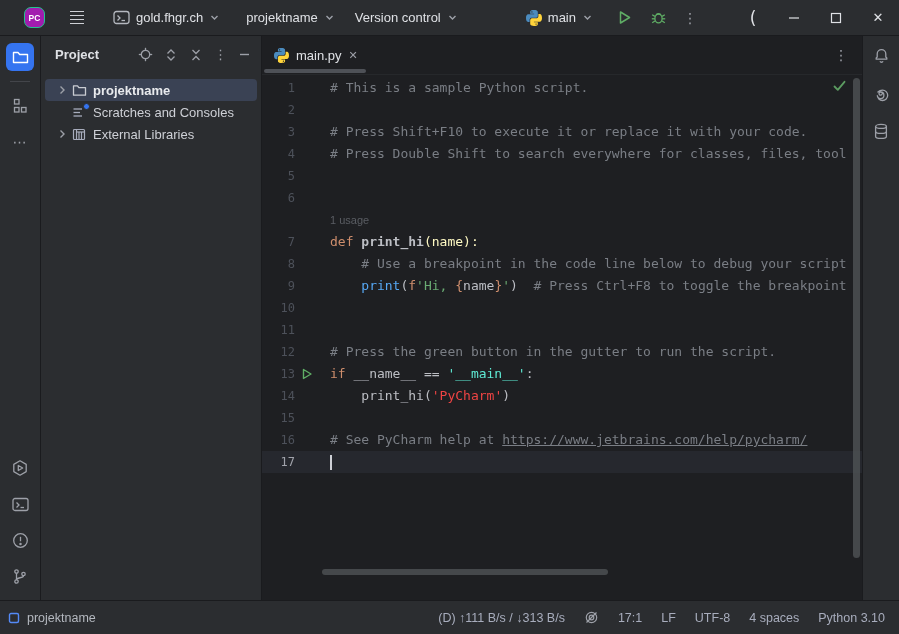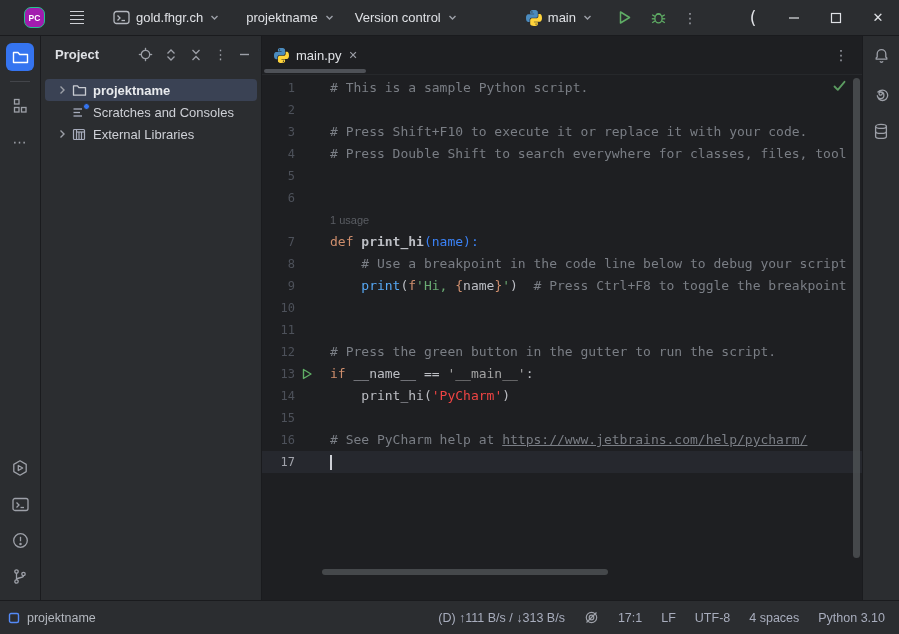--- a/index.html
+++ b/index.html
@@ -344,29 +344,29 @@
 
     <div class="code-wrap">
       <div>
           <div class="code-line"><span class="ln-num">1</span><span class="gut-icon"></span><span class="code-text"><span style="color: rgb(122, 126, 133);"># This is a sample Python script.</span></span></div>
           <div class="code-line"><span class="ln-num">2</span><span class="gut-icon"></span><span class="code-text"></span></div>
           <div class="code-line"><span class="ln-num">3</span><span class="gut-icon"></span><span class="code-text"><span style="color: rgb(122, 126, 133);"># Press Shift+F10 to execute it or replace it with your code.</span></span></div>
           <div class="code-line"><span class="ln-num">4</span><span class="gut-icon"></span><span class="code-text"><span style="color: rgb(122, 126, 133);"># Press Double Shift to search everywhere for classes, files, tool</span></span></div>
           <div class="code-line"><span class="ln-num">5</span><span class="gut-icon"></span><span class="code-text"></span></div>
           <div class="code-line"><span class="ln-num">6</span><span class="gut-icon"></span><span class="code-text"></span></div>
           <div class="code-line"><span class="ln-num"></span><span class="gut-icon"></span><span class="inlay">1 usage</span></div>
-          <div class="code-line"><span class="ln-num">7</span><span class="gut-icon"></span><span class="code-text"><span style="color: rgb(207, 142, 109);">def </span><span style="color: rgb(188, 190, 196); font-weight: bold;">print_hi</span><span style="color: #3b82f6;">(name):</span></span></div>
+          <div class="code-line"><span class="ln-num">7</span><span class="gut-icon"></span><span class="code-text"><span style="color: rgb(207, 142, 109);">def </span><span style="color: rgb(188, 190, 196); font-weight: bold;">print_hi</span><span style="color: #fef9c3;">(name):</span></span></div>
           <div class="code-line"><span class="ln-num">8</span><span class="gut-icon"></span><span class="code-text"><span style="color: rgb(122, 126, 133);">    # Use a breakpoint in the code line below to debug your script</span></span></div>
           <div class="code-line"><span class="ln-num">9</span><span class="gut-icon"></span><span class="code-text"><span style="color: rgb(188, 190, 196);">    </span><span style="color: rgb(86, 168, 245);">print</span><span style="color: rgb(188, 190, 196);">(</span><span style="color: rgb(207, 142, 109);">f</span><span style="color: rgb(106, 171, 115);">'Hi, </span><span style="color: rgb(207, 142, 109);">{</span><span style="color: rgb(188, 190, 196);">name</span><span style="color: rgb(207, 142, 109);">}</span><span style="color: rgb(106, 171, 115);">'</span><span style="color: rgb(188, 190, 196);">)  </span><span style="color: rgb(122, 126, 133);"># Press Ctrl+F8 to toggle the breakpoint</span></span></div>
           <div class="code-line"><span class="ln-num">10</span><span class="gut-icon"></span><span class="code-text"></span></div>
           <div class="code-line"><span class="ln-num">11</span><span class="gut-icon"></span><span class="code-text"></span></div>
           <div class="code-line"><span class="ln-num">12</span><span class="gut-icon"></span><span class="code-text"><span style="color: rgb(122, 126, 133);"># Press the green button in the gutter to run the script.</span></span></div>
           <div class="code-line"><span class="ln-num">13</span><span class="gut-icon"><svg width="12" height="12" viewBox="0 0 12 12" fill="none" stroke="#5FAD65" stroke-width="1.4" stroke-linejoin="round">
                 <path d="M2.5 1.5 L10 6 L2.5 10.5 Z"></path>
-              </svg></span><span class="code-text"><span style="color: rgb(207, 142, 109);">if </span><span style="color: rgb(188, 190, 196);">__name__ == </span><span style="color: #a3a3a3;">'__main__'</span><span style="color: rgb(188, 190, 196);">:</span></span></div>
+              </svg></span><span class="code-text"><span style="color: rgb(207, 142, 109);">if </span><span style="color: rgb(188, 190, 196);">__name__ == </span><span style="color: #5eead4;">'__main__'</span><span style="color: rgb(188, 190, 196);">:</span></span></div>
           <div class="code-line"><span class="ln-num">14</span><span class="gut-icon"></span><span class="code-text"><span style="color: rgb(188, 190, 196);">    </span><span style="color: rgb(188, 190, 196);">print_hi</span><span style="color: rgb(188, 190, 196);">(</span><span style="color: #ef4444;">'PyCharm'</span><span style="color: rgb(188, 190, 196);">)</span></span></div>
           <div class="code-line"><span class="ln-num">15</span><span class="gut-icon"></span><span class="code-text"></span></div>
           <div class="code-line"><span class="ln-num">16</span><span class="gut-icon"></span><span class="code-text"><span style="color: rgb(122, 126, 133);"># See PyCharm help at </span><span style="color: rgb(122, 126, 133); text-decoration: underline;">https://www.jetbrains.com/help/pycharm/</span></span></div>
           <div class="code-line current"><span class="ln-num">17</span><span class="gut-icon"></span><span class="code-text"><span class="caret"></span></span></div>
         </div>
 
       <span class="check-ok">
         <svg width="13" height="12" viewBox="0 0 13 12" fill="none" stroke="currentColor" stroke-width="1.8" stroke-linecap="round" stroke-linejoin="round">
             <path d="M1.5 6.5 L4.8 9.8 L11.5 1.8"></path>
           </svg>

